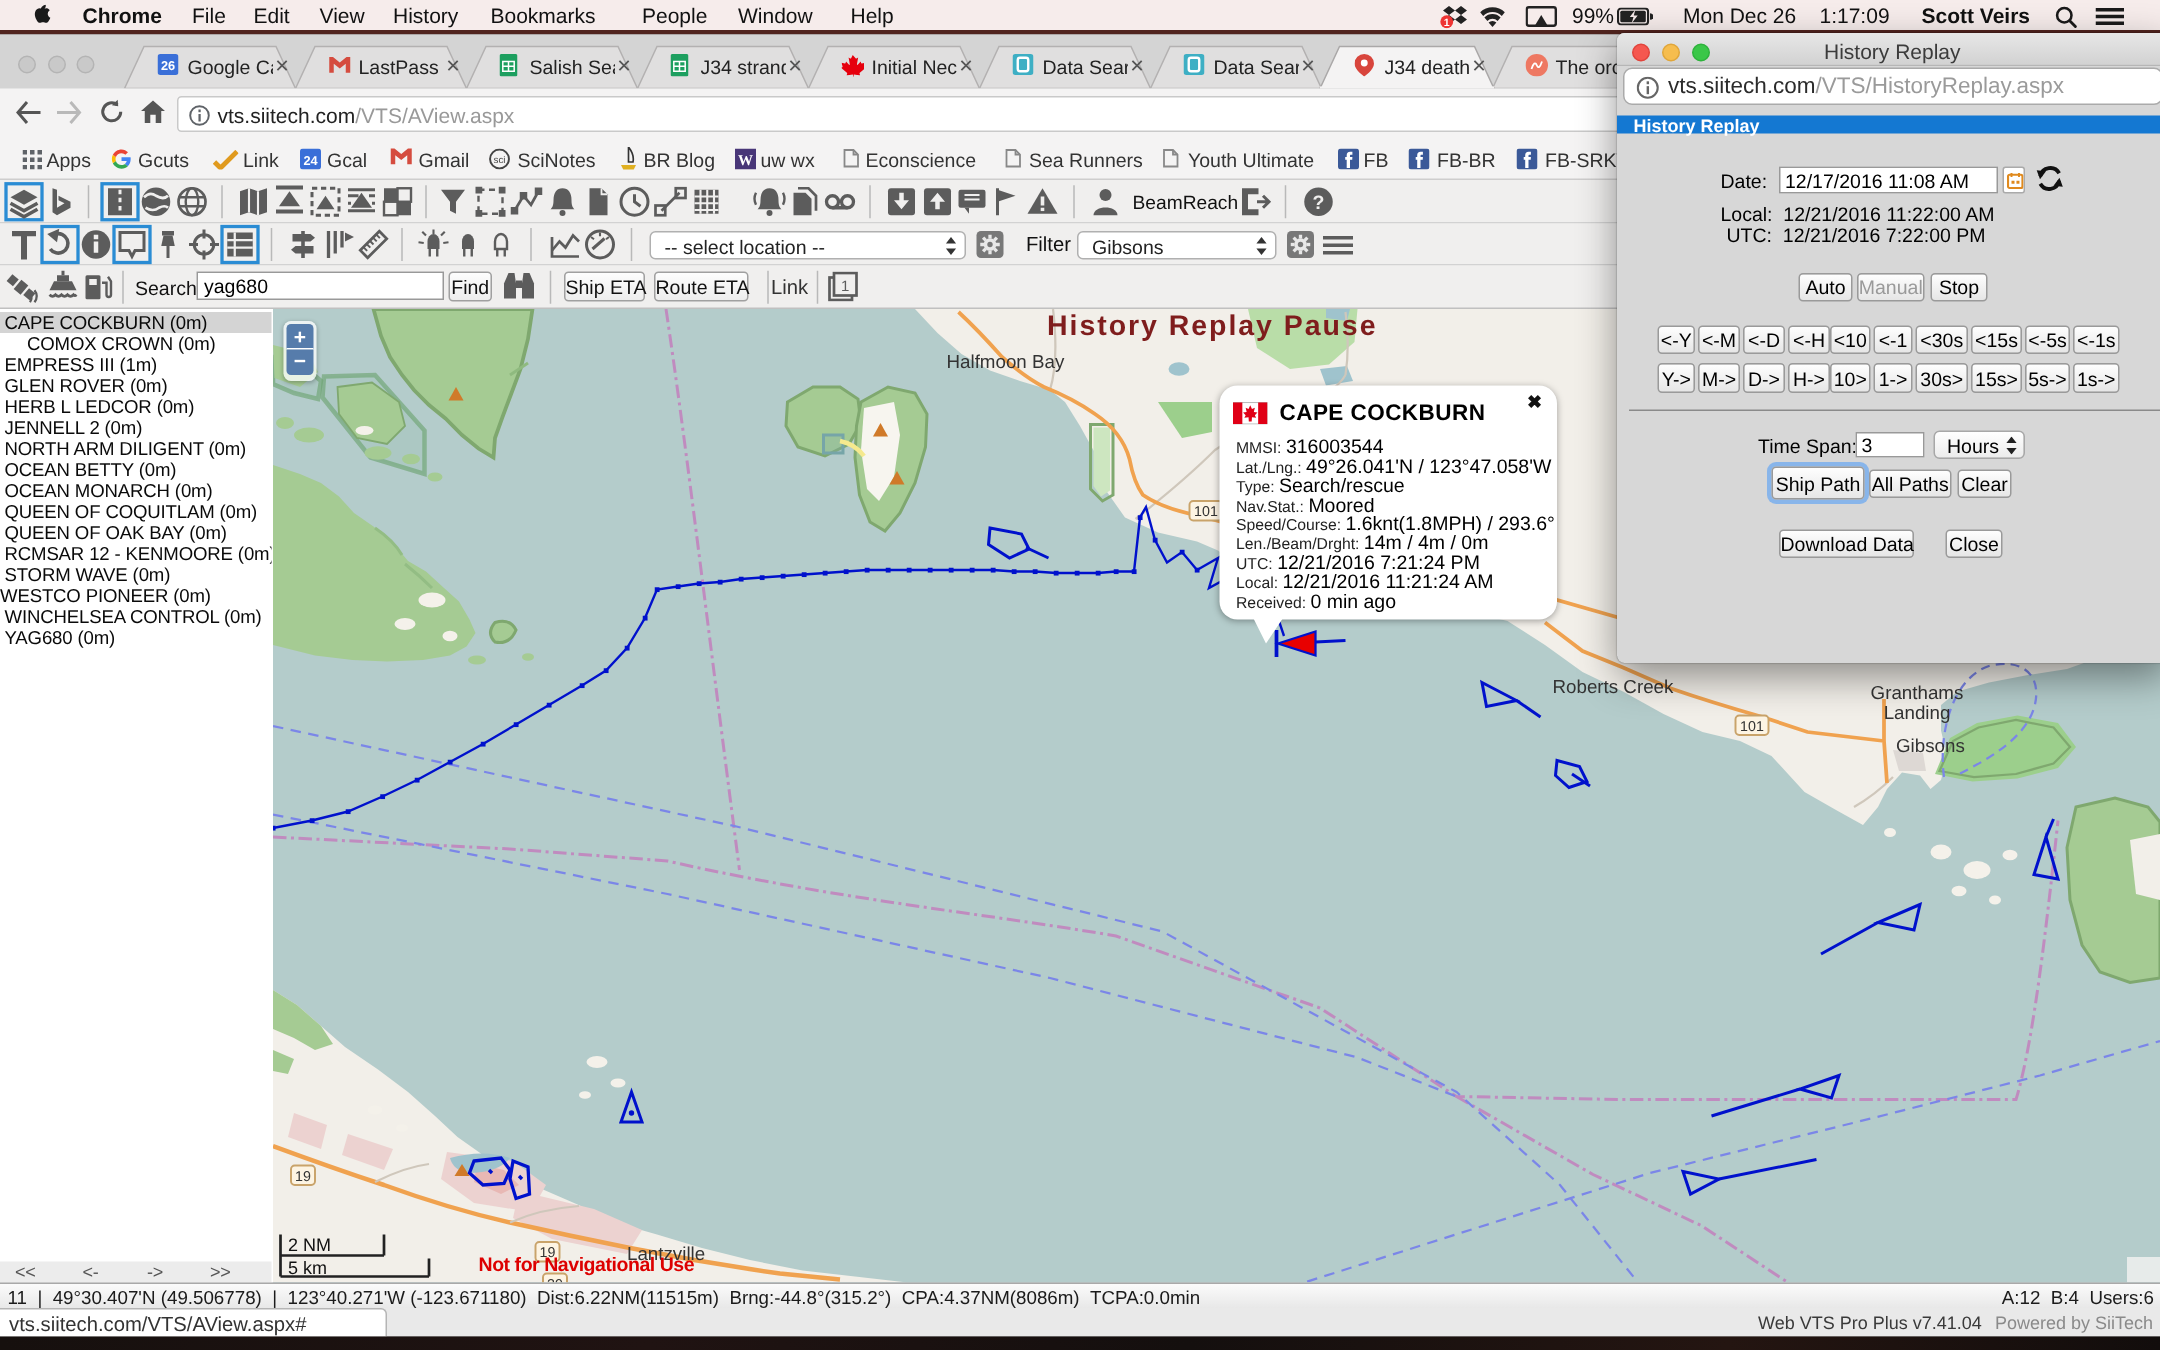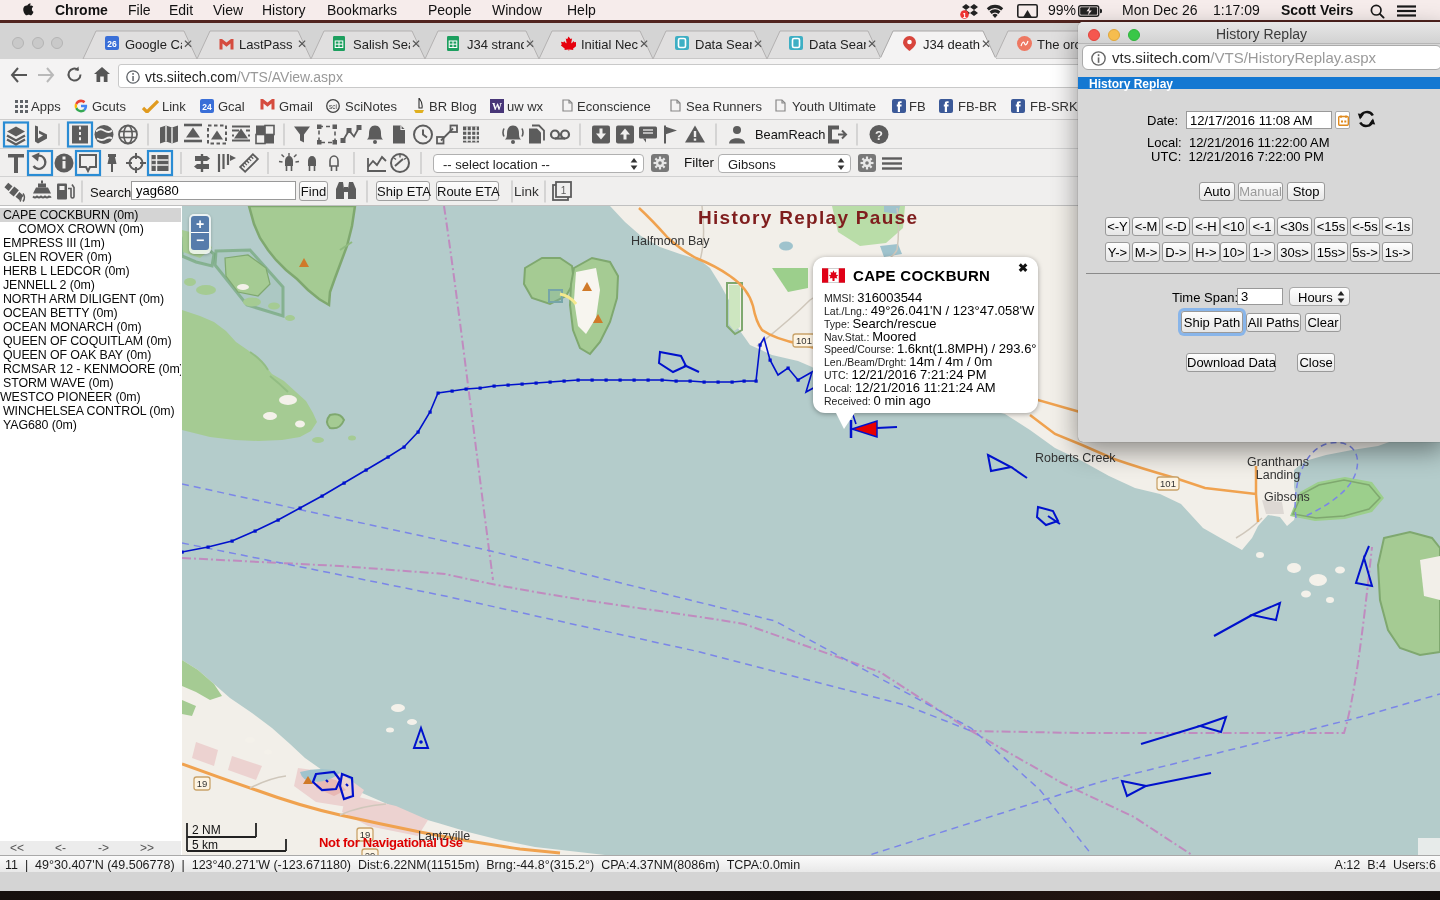--- a/index.html
+++ b/index.html
@@ -896,20 +896,27 @@
         <div class="row" style="top:97.24999999999999px;">Len./Beam/Drght: <b>14m / 4m / 0m</b></div>
         <div class="row" style="top:110.09999999999998px;">UTC: <b>12/21/2016 7:21:24 PM</b></div>
         <div class="row" style="top:122.94999999999997px;">Local: <b>12/21/2016 11:21:24 AM</b></div>
         <div class="row" style="top:135.79999999999998px;">Received: <b>0 min ago</b></div>
       </div>
 </div>
 <div id="sbar1" class="abs">
   <span style="position:absolute; left:5px; top:2px;">11&nbsp; | &nbsp;49°30.407'N (49.506778)&nbsp; | &nbsp;123°40.271'W (-123.671180)&nbsp;&nbsp;Dist:6.22NM(11515m)&nbsp;&nbsp;Brng:-44.8°(315.2°)&nbsp;&nbsp;CPA:4.37NM(8086m)&nbsp;&nbsp;TCPA:0.0min</span>
   <span style="position:absolute; right:4px; top:2px;">A:12&nbsp; B:4&nbsp; Users:6</span>
 </div>
+<div id="sbar2" class="abs">
+  <div id="bubble">
+        <span style="position:absolute; left:6px; top:2px; font-size:13.5px; color:#333;">vts.siitech.com/VTS/AView.aspx#</span>
+      </div>
+  <span style="position:absolute; left:1172px; top:3px; font-size:12px;">Web VTS Pro Plus v7.41.04</span>
+  <span style="position:absolute; left:1330px; top:3px; font-size:12px; color:#8a8a8a;">Powered by SiiTech</span>
+</div>
 <div id="blackstrip" class="abs"></div>
 <div id="hrwin" class="abs">
   <div id="hrtitle">
     <div class="hrtl" style="left:10px; background:#f5574f; border:1px solid #e1443c;"></div>
     <div class="hrtl" style="left:30px; background:#f6bd4e; border:1px solid #e0a63a;"></div>
     <div class="hrtl" style="left:50px; background:#3ac748; border:1px solid #2eb33c;"></div>
     <div class="t">History Replay</div>
   </div>
   <div id="hraddr">
     <div class="box">

